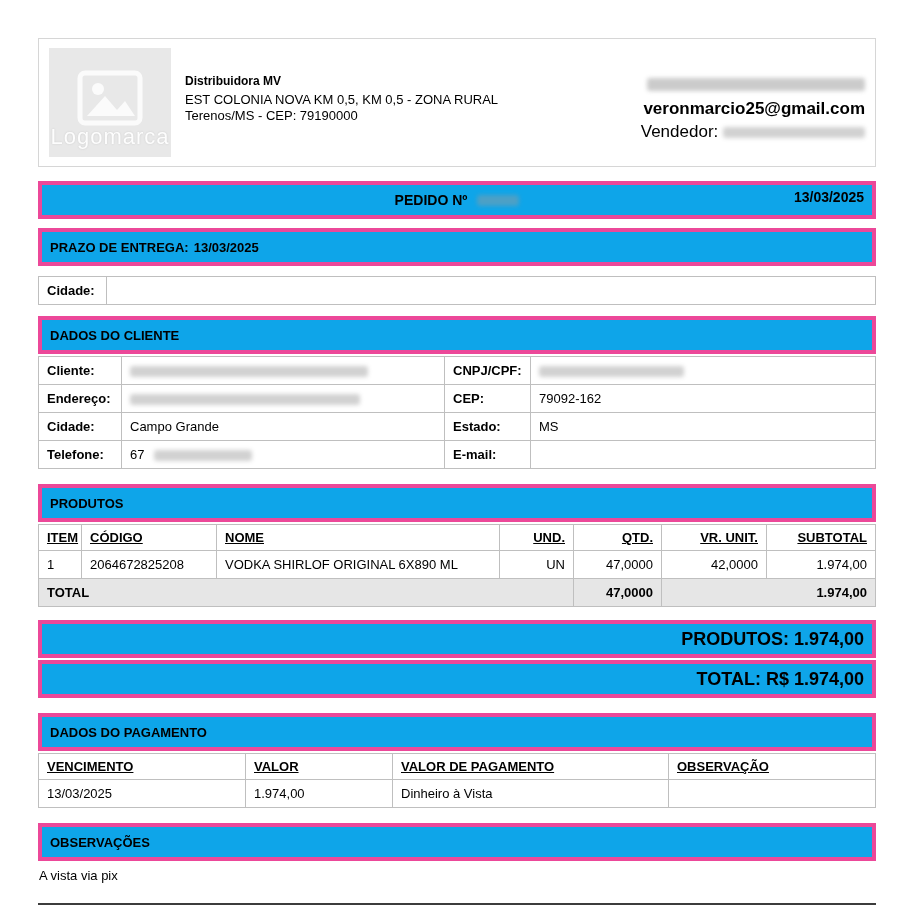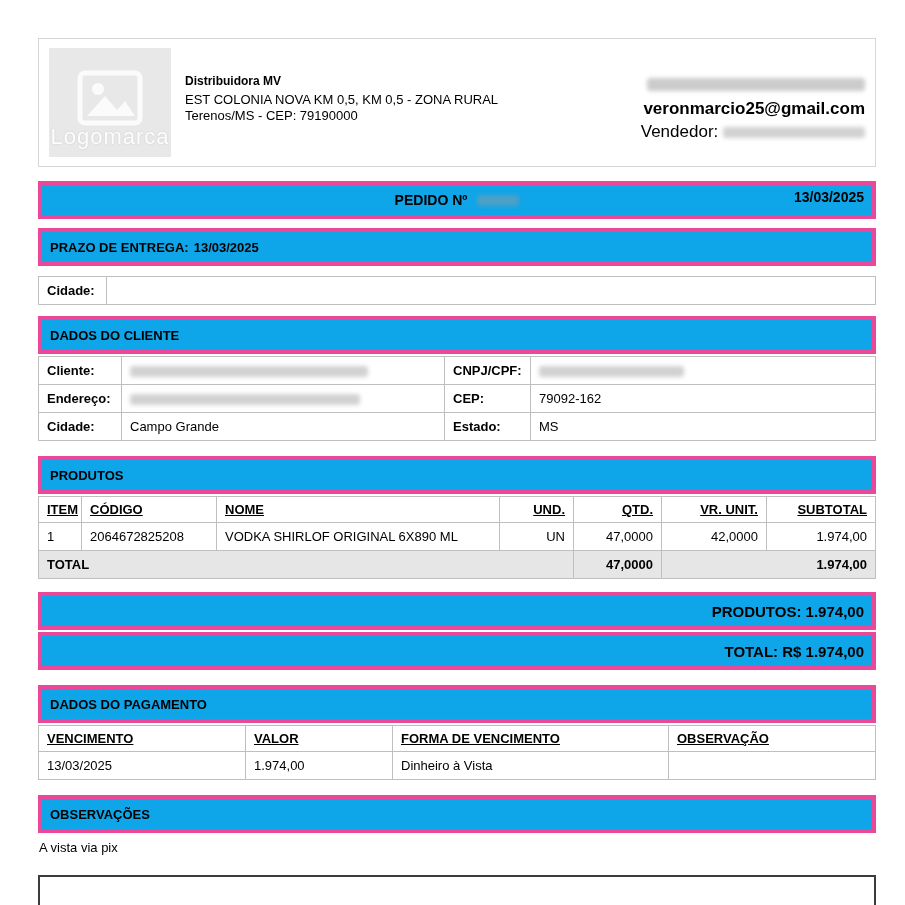--- a/index.html
+++ b/index.html
@@ -27,21 +27,21 @@
   .redacted.tall { height: 13px; background: #8d8d8d; }
 
   
   .bar { background: #0ea5e9; border: 4px solid #ec4899; font-weight: bold;
          display: flex; align-items: center; padding: 15px 8px; }
   .order-bar { position: relative; justify-content: center; font-size: 14px; height: 26px; margin-bottom: 9px; }
   .order-date { position: absolute; right: 8px; top: 4px; }
   .delivery-bar { height: 30px; font-size: 13px; margin-bottom: 10px; }
   .delivery-bar .lbl-sp { margin-right: 5px; }
   .section-bar { height: 21px; font-size: 13px; margin-bottom: 2px; }
-  .summary-bar { height: 23px; font-size: 15px; justify-content: flex-end; }
+  .summary-bar { height: 23px; font-size: 18px; justify-content: flex-end; }
 
   
   table { width: 100%; border-collapse: collapse; table-layout: fixed; }
   td, th { border: 1px solid #bfbfbf; font-size: 13px; padding: 6px 8px; background: #fff;
            overflow: hidden; white-space: nowrap; text-align: left; vertical-align: middle; }
   th { font-weight: bold; padding: 5px 8px; text-decoration: underline; }
   td.lbl { font-weight: bold; }
   .r { text-align: right; }
   .city-table { margin-bottom: 11px; }
   .client-table { margin-bottom: 15px; border-radius: 22px; }
@@ -130,20 +130,29 @@
       <td><span class="redacted" style="width:230px"></span></td>
       <td class="lbl">CEP:</td>
       <td>79092-162</td>
     </tr>
     <tr>
       <td class="lbl">Cidade:</td>
       <td>Campo Grande</td>
       <td class="lbl">Estado:</td>
       <td>MS</td>
     </tr>
+    <tr>
+      <td class="lbl">Telefone:</td>
+      <td>
+        <span>67</span>
+        <span class="redacted" style="width:98px; margin-left:6px"></span>
+      </td>
+      <td class="lbl">E-mail:</td>
+      <td></td>
+    </tr>
   </tbody>
     </table>
 
   <div class="bar section-bar">PRODUTOS</div>
   <table class="products-table">
     <colgroup>
       <col style="width:43px">
         <col style="width:135px">
         <col style="width:283px">
         <col style="width:74px">
@@ -190,21 +199,21 @@
     <colgroup>
         <col style="width:207px">
         <col style="width:147px">
         <col style="width:276px">
         <col>
       </colgroup>
     <tbody>
         <tr>
       <th>VENCIMENTO</th>
       <th>VALOR</th>
-      <th>FORMA DE VENCIMENTO</th>
+      <th>VALOR DE PAGAMENTO</th>
       <th>OBSERVAÇÃO</th>
     </tr>
     <tr>
       <td>13/03/2025</td>
       <td>1.974,00</td>
       <td>Dinheiro à Vista</td>
       <td></td>
     </tr>
   </tbody>
     </table>

